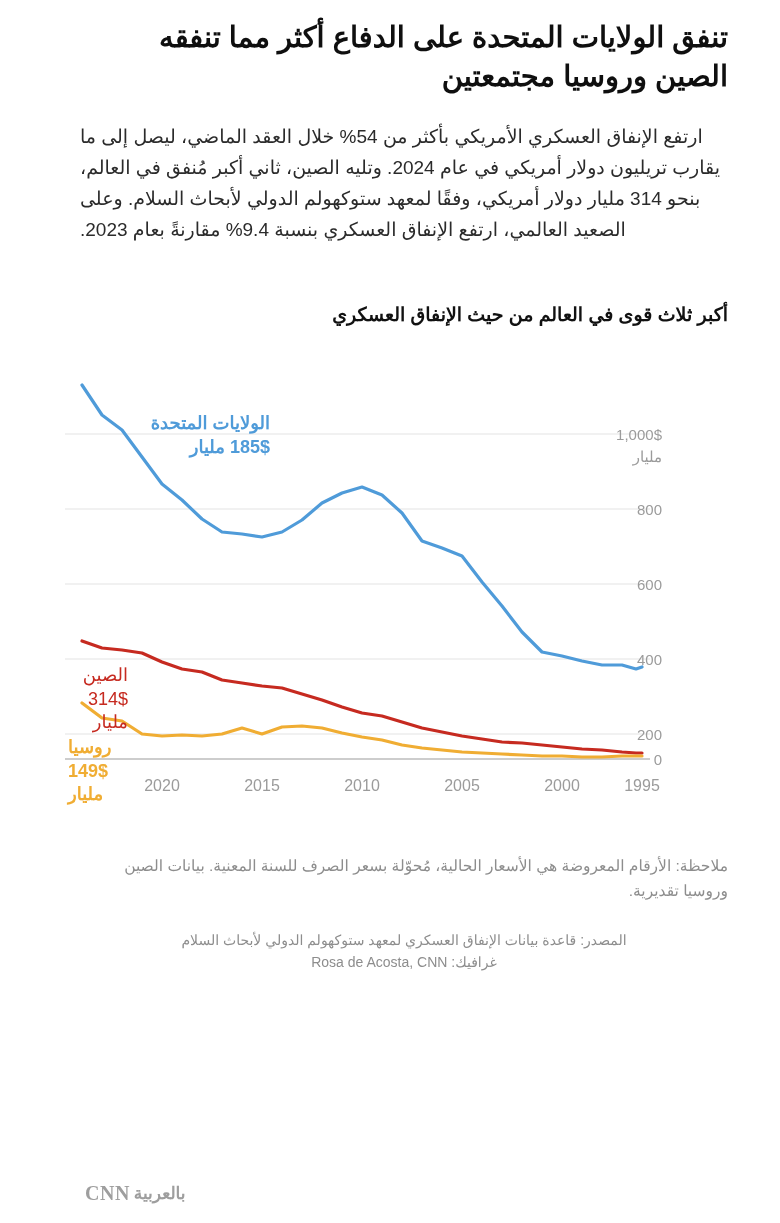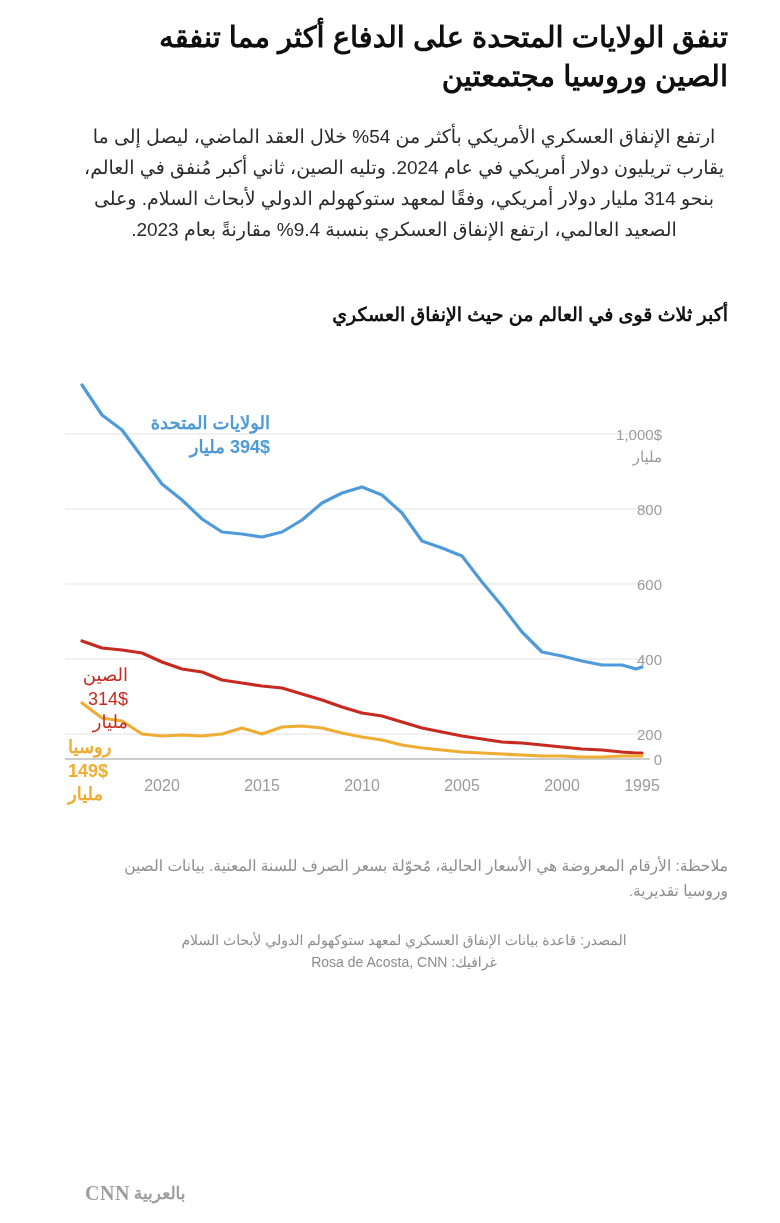--- a/index.html
+++ b/index.html
@@ -27,21 +27,21 @@
     font-weight: bold;
     line-height: 1.35;
     text-align: right;
     color: #0f0f0f;
     padding-top: 18px;
     margin: 0 12px 0 12px;
   }
   .dek {
     font-size: 19px;
     line-height: 1.62;
-    text-align: center;
+    text-align: left;
     color: #2b2b2b;
     margin: 26px 12px 0 12px;
   }
   .chart-title {
     font-size: 19px;
     font-weight: bold;
     text-align: right;
     color: #111;
     margin: 58px 12px 0 12px;
   }
@@ -168,21 +168,21 @@
 
       <polyline fill="none" stroke="#4f9bd9" stroke-width="3.2" stroke-linejoin="round" stroke-linecap="round" points="42,41 62,71 82,86 102,113 122,140 142,156 162,175 182,188 202,190 222,193 242,188 262,176 282,159 302,149 322,143 342,151 362,169 382,197 402,204 422,212 442,238 462,262 482,288 502,308 522,312 542,317 562,321 582,321 596,325 602,323"></polyline>
 
       <polyline fill="none" stroke="#c62a20" stroke-width="3.2" stroke-linejoin="round" stroke-linecap="round" points="42,297 62,304 82,306 102,309 122,318 142,325 162,328 182,336 202,339 222,342 242,344 262,350 282,356 302,363 322,369 342,372 362,378 382,384 402,388 422,392 442,395 462,398 482,399 502,401 522,403 542,405 562,406 582,408 596,409 602,409"></polyline>
 
       <polyline fill="none" stroke="#f0ad33" stroke-width="3.2" stroke-linejoin="round" stroke-linecap="round" points="42,359 62,374 82,377 102,390 122,392 142,391 162,392 182,390 202,384 222,390 242,383 262,382 282,384 302,389 322,393 342,396 362,401 382,404 402,406 422,408 442,409 462,410 482,411 502,412 522,412 542,413 562,413 582,412 596,412 602,412"></polyline>
     </svg>
 
     <div class="label-us">
       <div>الولايات المتحدة</div>
-      <div>394$ مليار</div>
+      <div>185$ مليار</div>
     </div>
 
     <div class="label-cn">
       <div>الصين</div>
       <div>314$ مليار</div>
     </div>
 
     <div class="label-ru">
       <div>روسيا</div>
       <div>149$ مليار</div>

